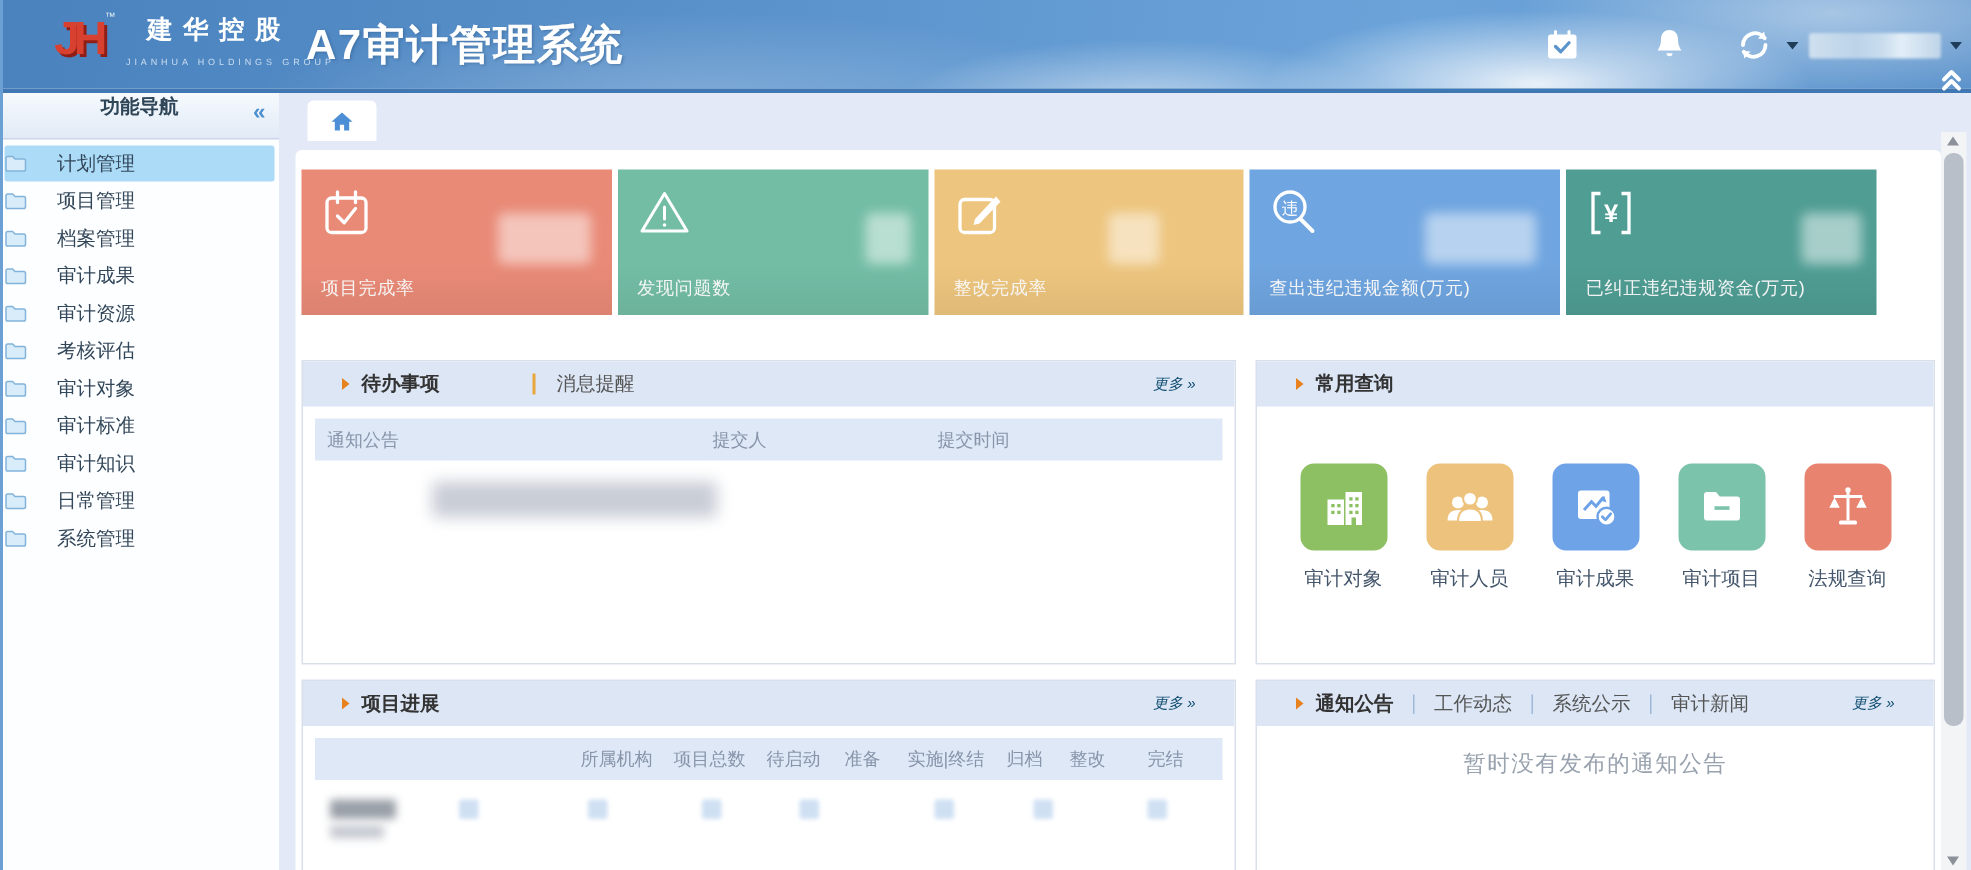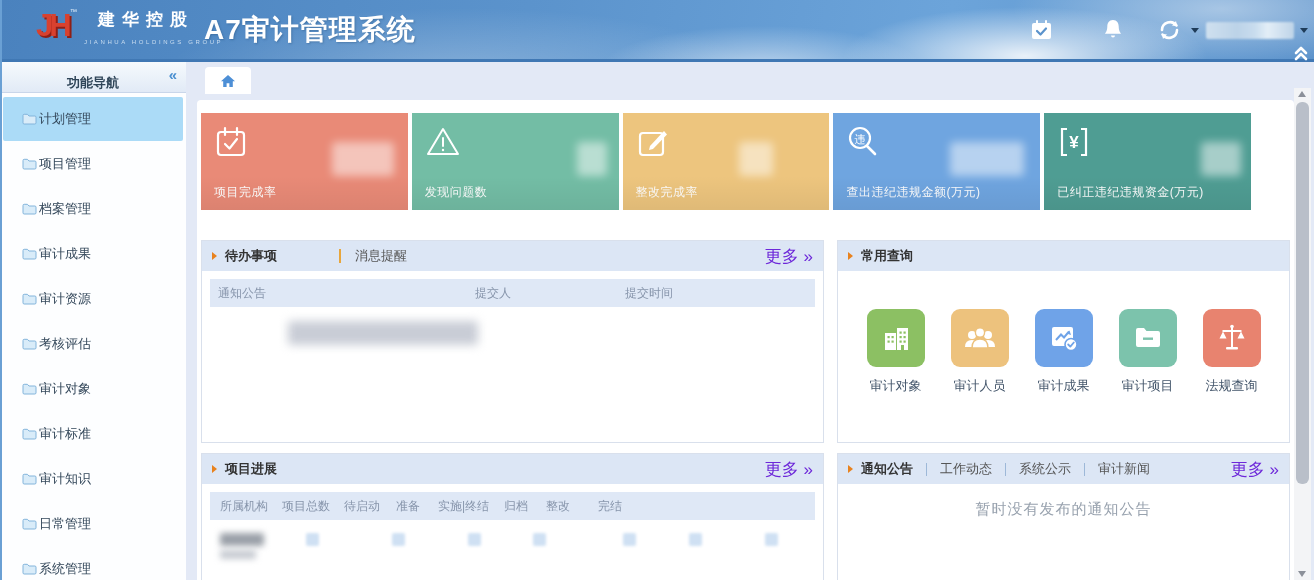--- a/index.html
+++ b/index.html
@@ -24,24 +24,24 @@
     text-shadow:1px 1px 2px rgba(30,70,110,.35);}
   .hico{position:absolute;cursor:pointer;}
   .caret{width:0;height:0;border-left:4px solid transparent;border-right:4px solid transparent;border-top:5px solid #1f3c59;position:absolute;}
   .user-blur{position:absolute;left:1206px;top:22px;width:88px;height:17px;border-radius:2px;
     background:linear-gradient(90deg,#cfe0ef 0%,#bcd3e8 35%,#c8dcee 55%,#e3eef7 70%,#bed4e8 100%);filter:blur(1.2px);}
   .collapse{position:absolute;left:1293px;top:45px;z-index:90;cursor:pointer;}
 
   
   .sidebar{position:absolute;left:0;top:62px;width:186px;bottom:0;background:#fdfeff;border-right:1px solid #d6deeb;}
   .sb-head{height:30px;background:linear-gradient(#f6fafd,#e1eaf6);border-bottom:1px solid #c9d6ea;
-    display:flex;align-items:flex-end;justify-content:center;position:relative;font-size:13px;font-weight:bold;color:#2f4558;}
+    display:flex;align-items:flex-start;justify-content:center;position:relative;font-size:13px;font-weight:bold;color:#2f4558;}
   .sb-collapse{position:absolute;right:9px;top:4px;color:#4a8fd0;font-size:15px;font-weight:bold;cursor:pointer;}
   .nav{margin-top:4px;}
-  .nav-item{height:44px;display:flex;align-items:center;gap:2px;padding-left:19px;font-size:13px;color:#33475a;cursor:pointer;margin:1px 3px;}
+  .nav-item{height:24px;display:flex;align-items:center;gap:20px;padding-left:0;font-size:13px;color:#33475a;cursor:pointer;margin:1px 3px;}
   .nav-item.sel{background:#abdbf7;border-radius:2px;}
 
   
   .main{position:absolute;left:186px;top:62px;right:0;bottom:0;background:#e3e9f6;}
   .tabbar{height:32px;position:relative;}
   .tab-active{position:absolute;left:19px;top:5px;width:46px;height:27px;background:#fff;border-radius:4px 4px 0 0;
     display:flex;align-items:center;justify-content:center;cursor:pointer;}
   .content{position:absolute;left:11px;top:38px;width:1097px;bottom:0;background:#fff;border-radius:4px 4px 0 0;overflow:hidden;}
 
   
@@ -61,40 +61,40 @@
   .card-label{position:absolute;left:13px;bottom:9px;font-size:12px;letter-spacing:.5px;opacity:.97;}
   .card-num{position:absolute;top:29px;height:34px;background:rgba(255,255,255,.5);filter:blur(4px);border-radius:4px;}
   .n1{right:14px;width:62px}.n2{right:12px;width:30px}.n3{right:56px;width:34px}.n4{right:16px;width:74px}.n5{right:10px;width:40px}
 
   
   .prow-wrap1{display:flex;gap:13px;margin:30px 4px 0 4px;height:203px;}
   .prow-wrap2{display:flex;gap:13px;margin:10px 4px 0 4px;height:132px;}
   .panel{border:1px solid #d9e0ec;background:#fff;box-sizing:border-box;position:relative;overflow:hidden;}
   .p-left{width:623px;flex:none;}
   .p-right{flex:1;}
-  .p-hd{height:30px;background:#dce6f5;display:flex;align-items:center;padding:0 10px;font-size:13px;color:#333;}
+  .p-hd{height:30px;background:#dce6f5;display:flex;align-items:center;padding:0 26px;font-size:13px;color:#333;}
   .tri{width:0;height:0;border-left:5px solid #e8821e;border-top:4px solid transparent;border-bottom:4px solid transparent;margin-right:8px;flex:none;}
   .p-title{font-weight:bold;color:#333;cursor:default;}
   .ptab{cursor:pointer;}
   .tab-div{width:2px;height:14px;background:#e8a63c;margin:0 14px 0 62px;flex:none;}
   .sep{width:1px;height:13px;background:#9db8d8;margin:0 13px;flex:none;}
   .tab-inactive{color:#555;}
-  .more{margin-left:auto;color:#6d28d9;font-size:17px;cursor:pointer;white-space:nowrap;}
+  .more{margin-left:auto;color:#0c4a6e;font-size:10px;cursor:pointer;white-space:nowrap;font-style:italic;}
   .thead{margin:8px 8px 0 8px;height:28px;background:#dfe8f6;display:flex;align-items:center;font-size:12px;color:#8795ab;}
   .th1{flex:1;padding-left:8px;}.th2{width:150px;}.th3{width:190px;}
   .task-blur{margin:14px 0 0 86px;width:190px;height:24px;background:#c9cdd6;filter:blur(5px);border-radius:3px;}
 
   
   .qq-row{display:flex;justify-content:center;gap:26px;margin-top:38px;}
   .qq{display:flex;flex-direction:column;align-items:center;gap:10px;font-size:13px;color:#44566b;cursor:pointer;}
   .qq-ico{width:58px;height:58px;border-radius:9px;display:flex;align-items:center;justify-content:center;}
   .q1{background:#8cc063}.q2{background:#edc27d}.q3{background:#6fa3e8}.q4{background:#7cc3ac}.q5{background:#e8836f}
 
   
-  .phead{margin:8px 8px 0 8px;height:28px;background:#dfe8f6;display:flex;align-items:center;justify-content:flex-start;
+  .phead{margin:8px 8px 0 8px;height:28px;background:#dfe8f6;display:flex;align-items:center;justify-content:flex-end;
     padding:0 10px;font-size:12px;color:#8795ab;box-sizing:border-box;}
   .pcol{text-align:left;white-space:nowrap;}
   .prow{display:flex;justify-content:space-between;align-items:flex-start;padding:0 10px;margin:13px 8px 0 8px;}
   .pcell{display:flex;justify-content:flex-start;}
   .blob-dark{width:44px;height:13px;background:#9aa0a8;filter:blur(3px);border-radius:2px;}
   .blob-light{width:36px;height:9px;background:#c6cad1;filter:blur(3px);border-radius:2px;margin-top:4px;}
   .blob-blue{width:13px;height:13px;background:#cfe0f3;filter:blur(1.5px);border-radius:2px;}
 
   
   .empty{margin-top:16px;text-align:center;font-size:15px;color:#98a2ae;letter-spacing:1px;}

